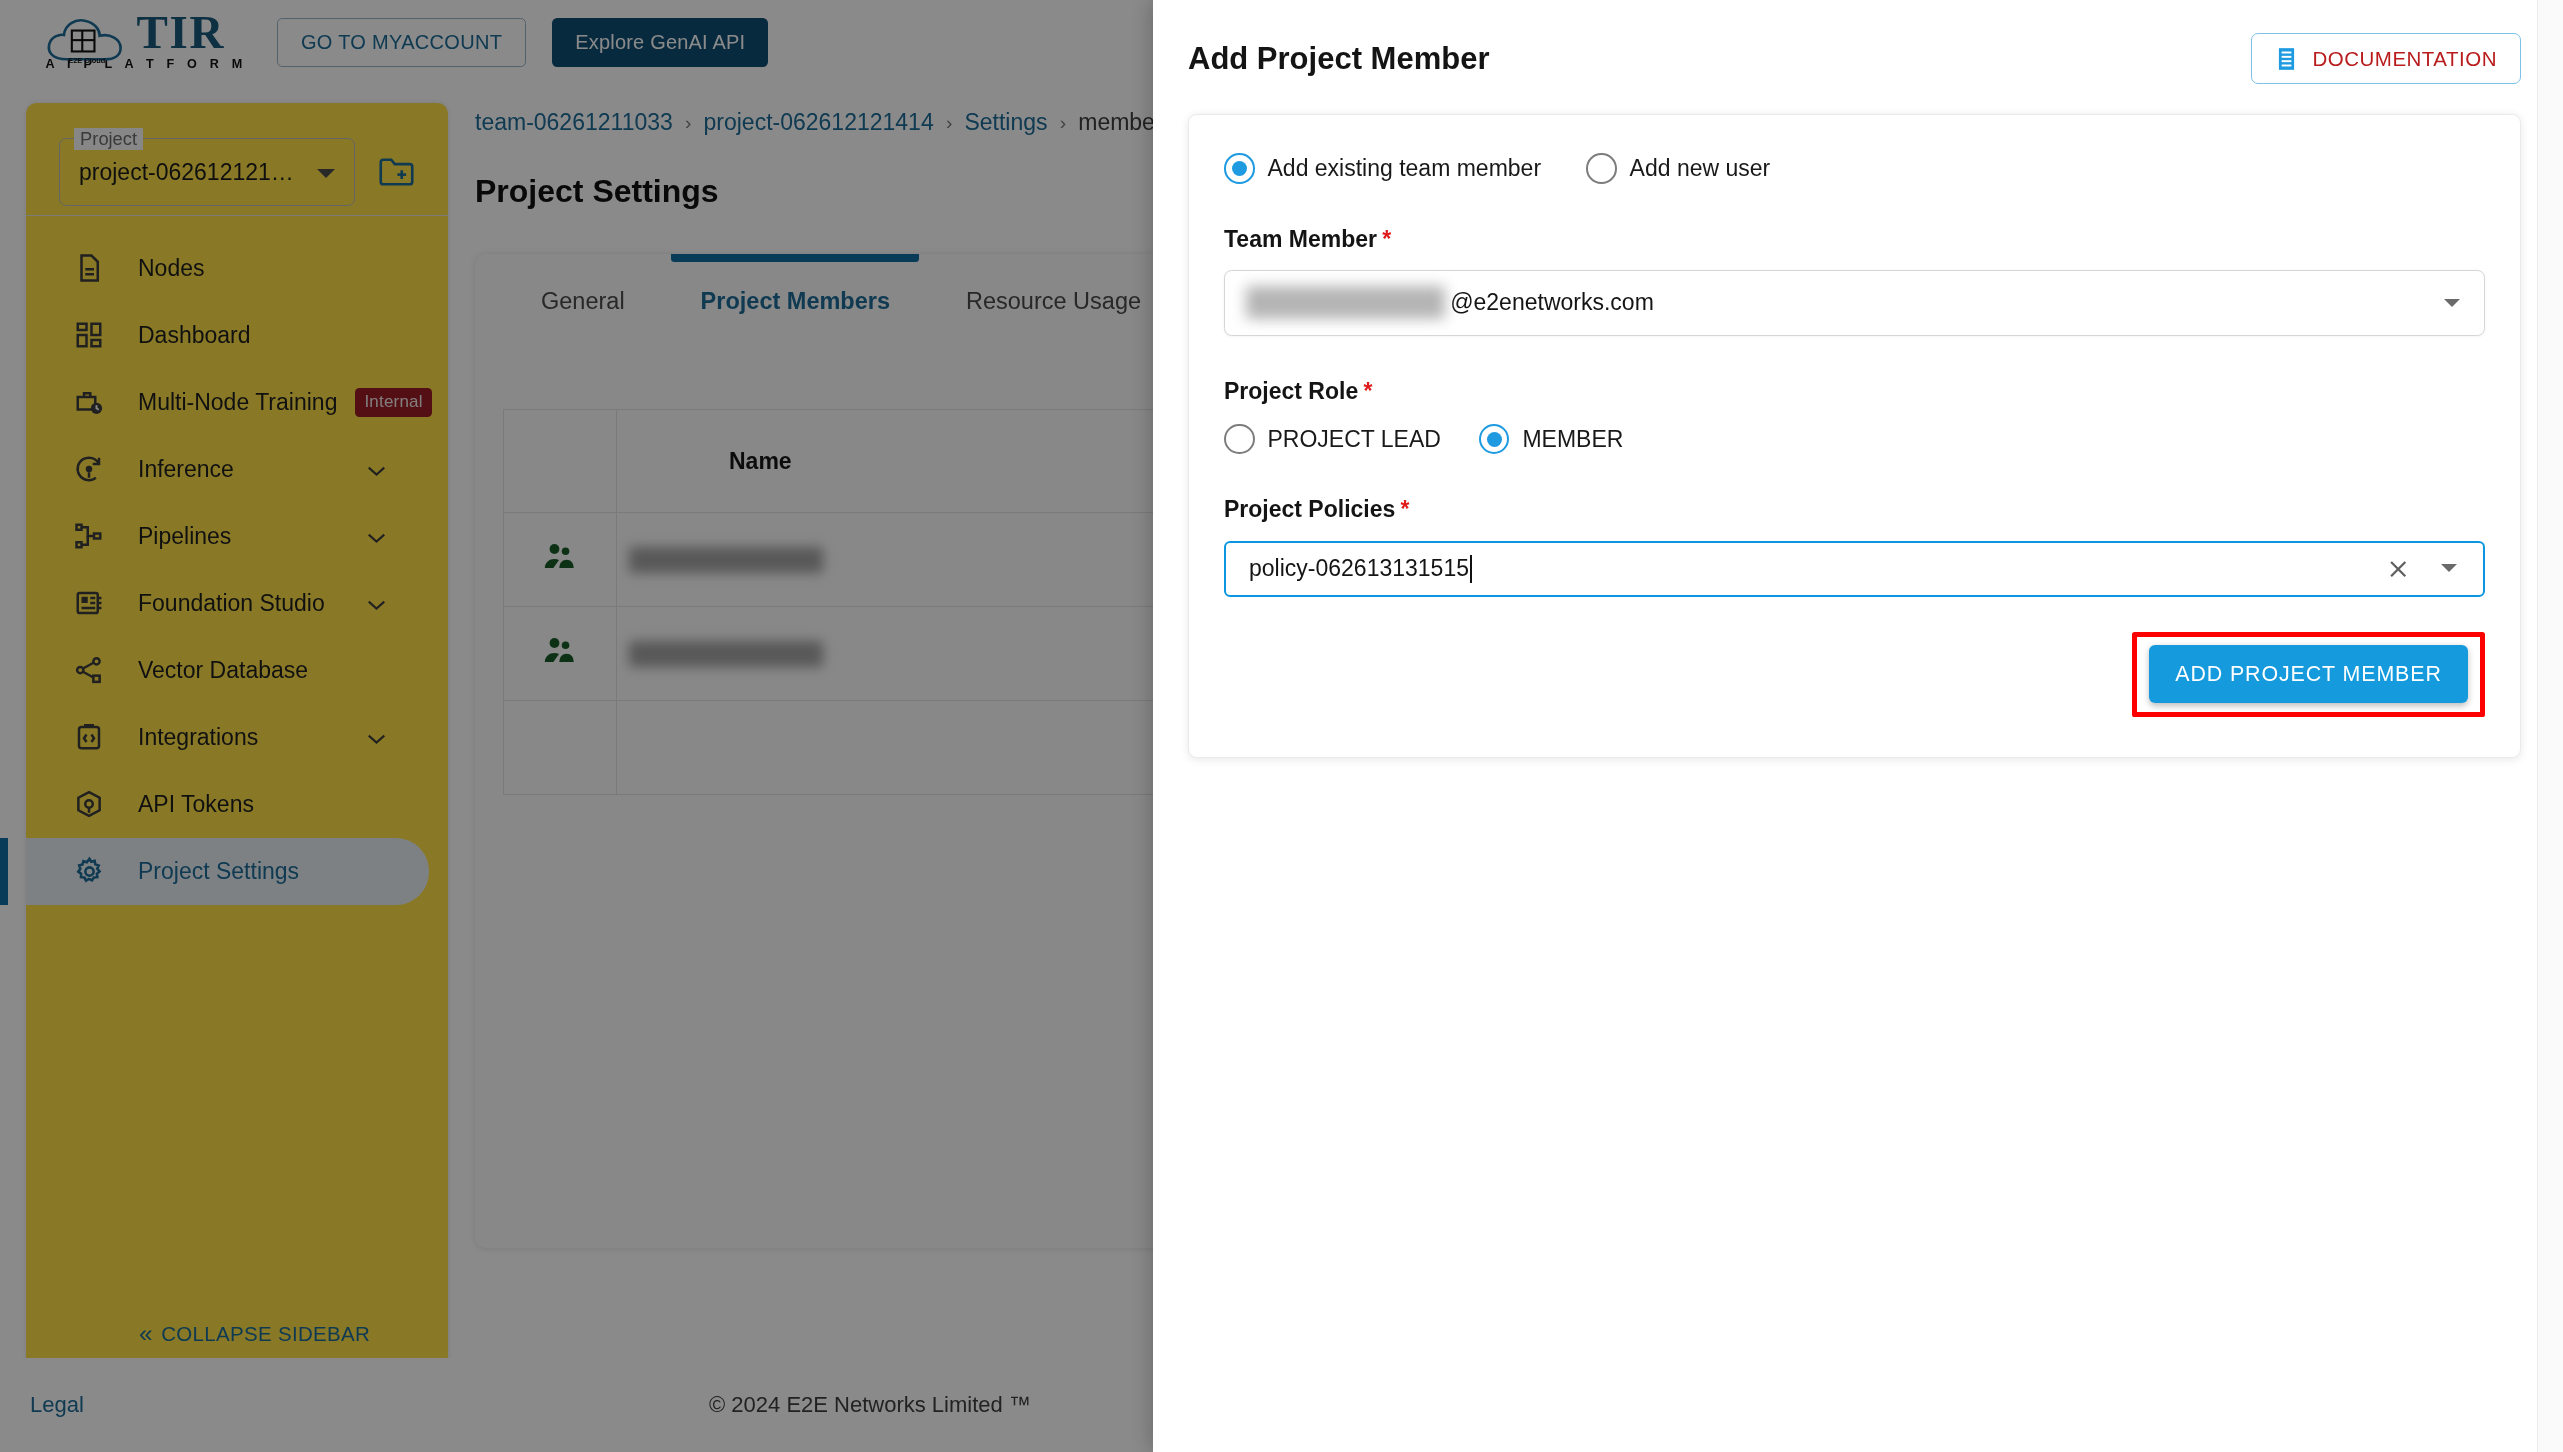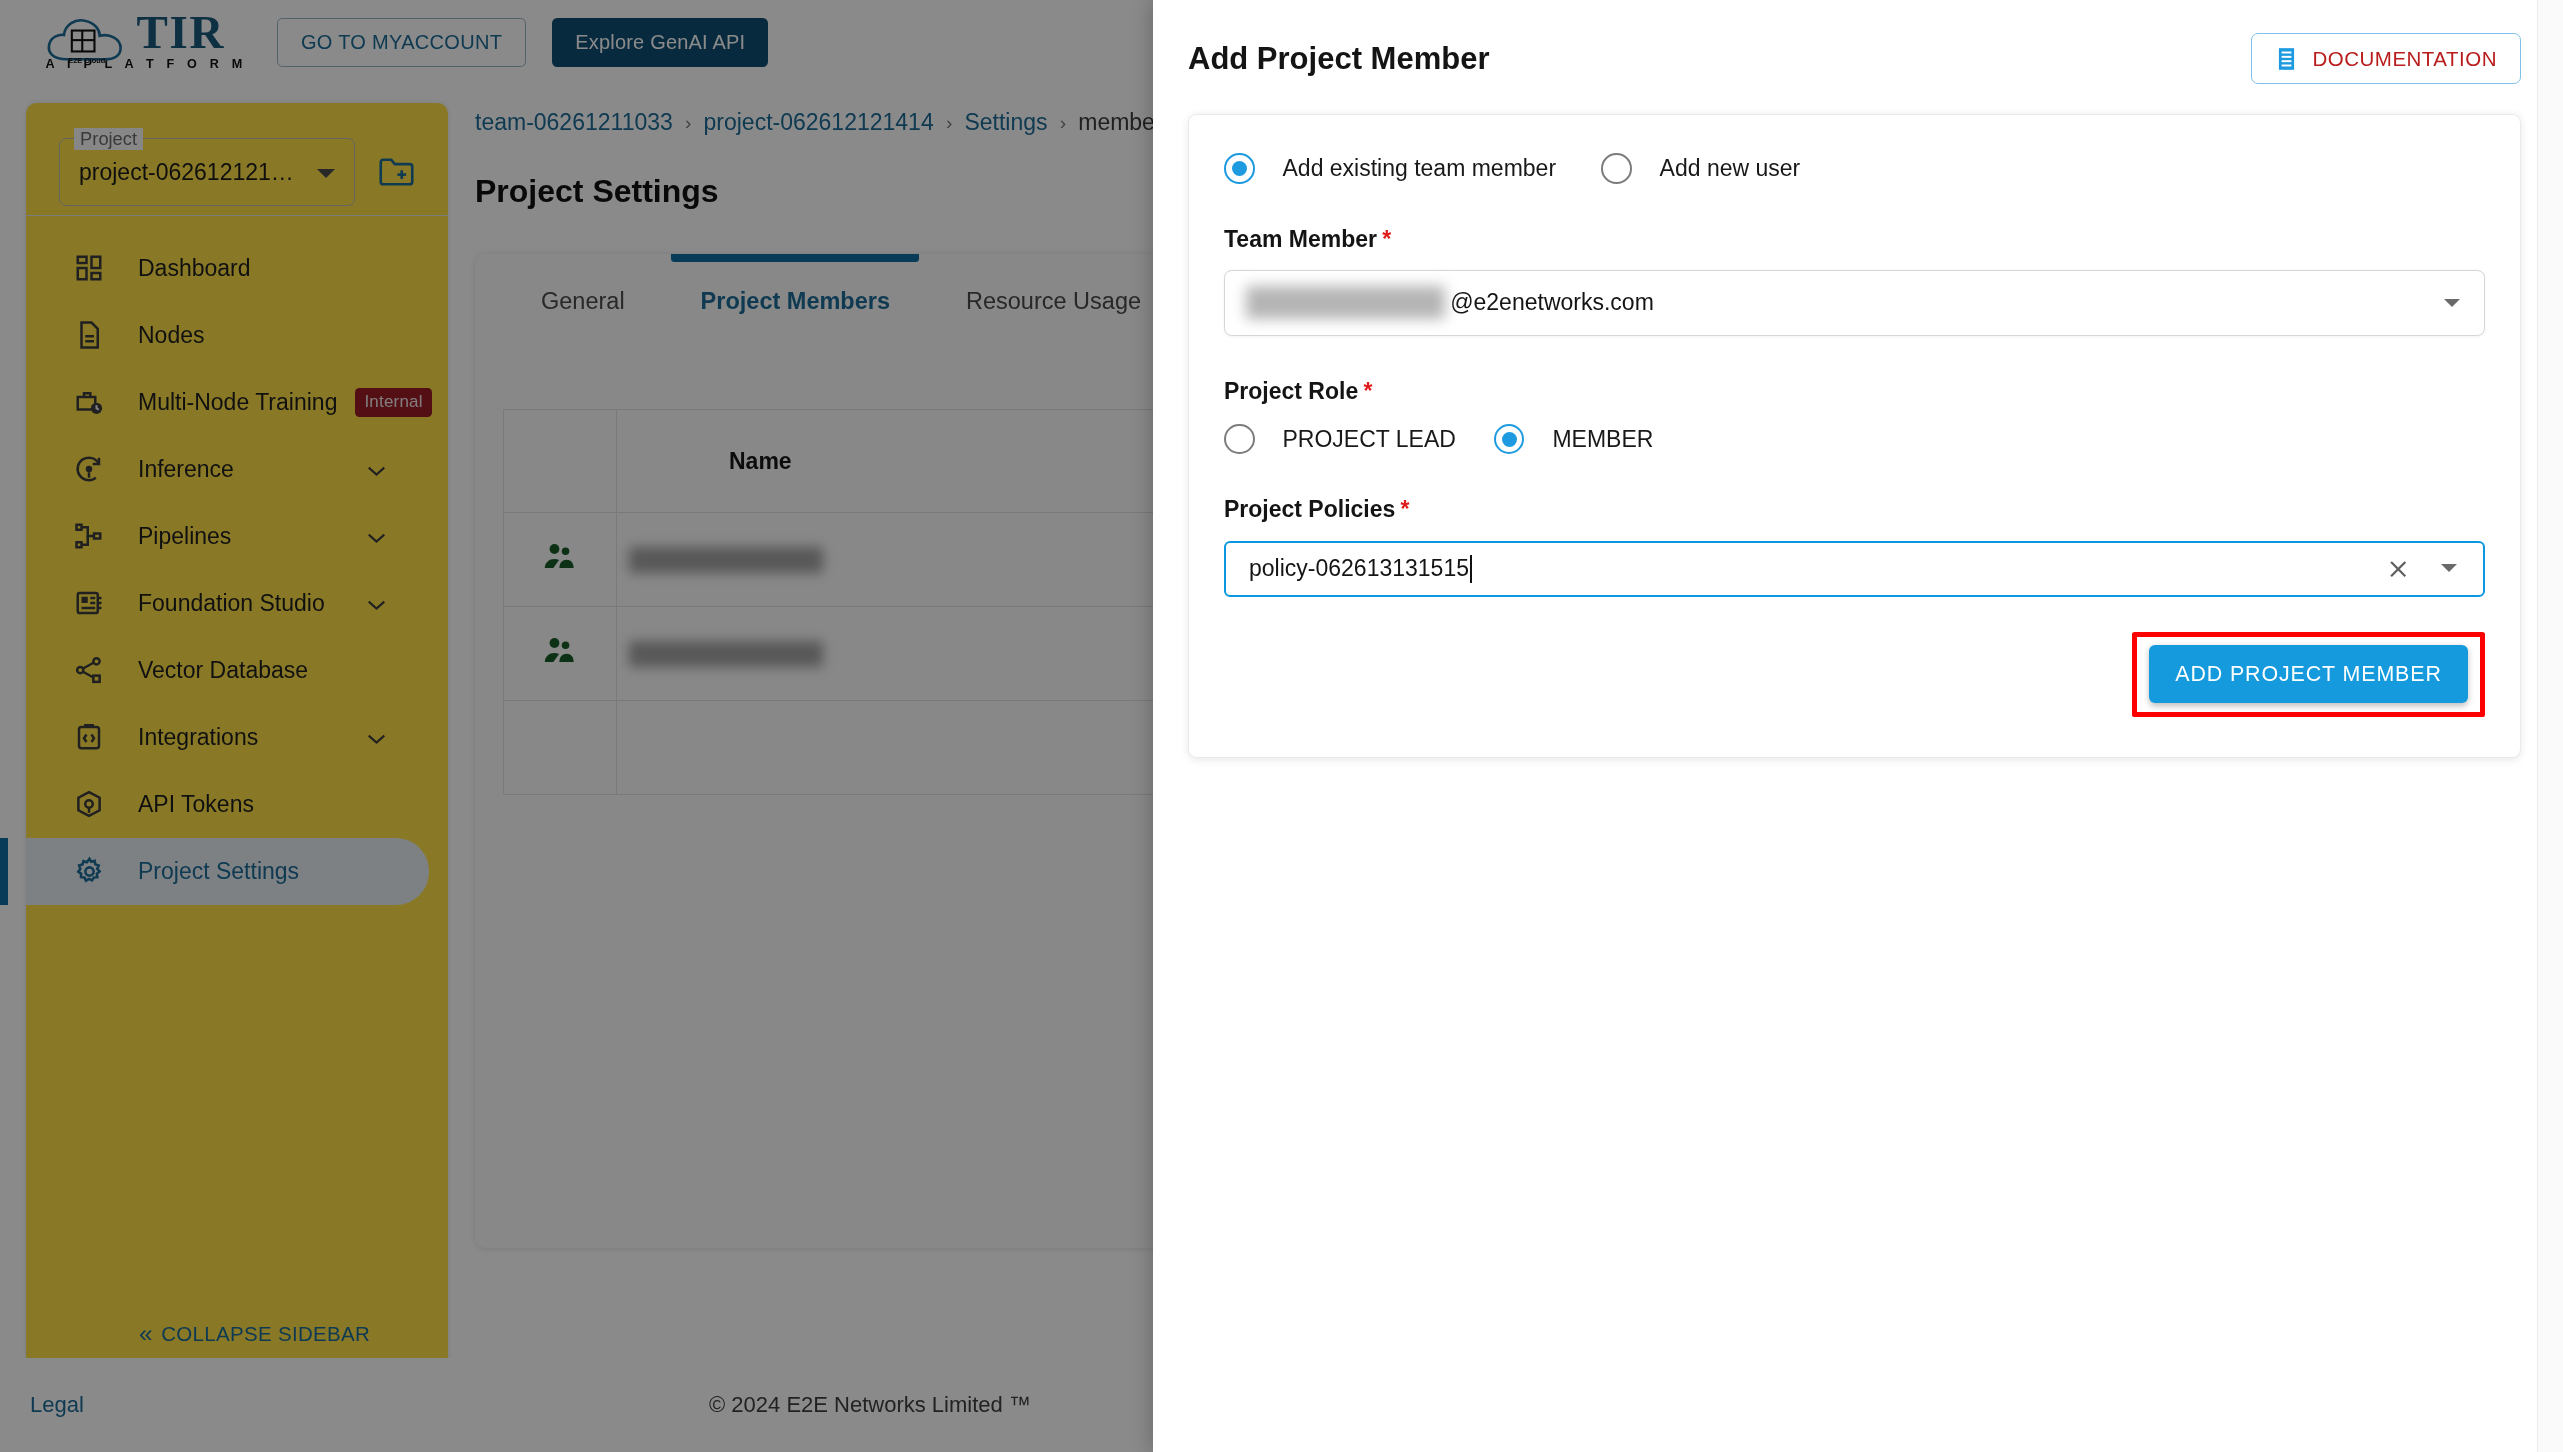--- a/index.html
+++ b/index.html
@@ -192,21 +192,21 @@
   .doc-btn .ico { color: #1e9be0; display: flex; }
 
   .form-card {
     margin: 23px 42px 0 35px; background: #ffffff;
     border: 0.9px solid #eaeaea; border-radius: 8.7px;
     box-shadow: 0 1.7px 8.7px rgba(0,0,0,.09);
     padding: 38px 35px 40px 35px;
   }
   .radio-row { display: flex; align-items: center; gap: 45px; }
   .radio {
-    display: flex; align-items: center; gap: 28px; cursor: pointer;
+    display: flex; align-items: center; gap: 13px; cursor: pointer;
   }
   .rbox {
     width: 30.5px; height: 30.5px; border-radius: 50%;
     border: 2.6px solid #7d7d7d; position: relative; flex: 0 0 30.5px;
   }
   .rbox.on { border-color: #1e9be0; }
   .rbox.on::after {
     content: ""; position: absolute; left: 50%; top: 50%;
     width: 15px; height: 15px; margin: -7.4px 0 0 -7.4px;
     border-radius: 50%; background: #1e9be0;
@@ -321,38 +321,38 @@
           </svg>
         </div>
       </div>
       <div class="nav-divider"></div>
 
       <div class="nav-list">
 
         <div class="nav-item">
           <span class="ico">
             <svg width="30" height="30" viewBox="0 0 24 24" fill="none" stroke="currentColor" stroke-width="2">
+              <path d="M6 2 h8 l5 5 v15 H6 Z"></path>
+                <line x1="9" y1="13" x2="16" y2="13"></line>
+                <line x1="9" y1="17" x2="16" y2="17"></line>
+            </svg>
+          </span>
+          <span class="lbl">Nodes</span>
+        </div>
+
+        <div class="nav-item">
+          <span class="ico">
+            <svg width="30" height="30" viewBox="0 0 24 24" fill="none" stroke="currentColor" stroke-width="2">
               <rect x="3" y="3" width="7" height="5"></rect>
                 <rect x="3" y="12" width="7" height="9"></rect>
               <rect x="14" y="3" width="7" height="9"></rect>
                 <rect x="14" y="16" width="7" height="5"></rect>
             </svg>
           </span>
           <span class="lbl">Dashboard</span>
-        </div>
-
-        <div class="nav-item">
-          <span class="ico">
-            <svg width="30" height="30" viewBox="0 0 24 24" fill="none" stroke="currentColor" stroke-width="2">
-              <path d="M6 2 h8 l5 5 v15 H6 Z"></path>
-                <line x1="9" y1="13" x2="16" y2="13"></line>
-                <line x1="9" y1="17" x2="16" y2="17"></line>
-            </svg>
-          </span>
-          <span class="lbl">Nodes</span>
         </div>
 
 
         <div class="nav-item">
           <span class="ico">
             <svg width="30" height="30" viewBox="0 0 24 24" fill="none" stroke="currentColor" stroke-width="2">
               <path d="M3 8 h14 v10 H3 Z"></path>
                 <path d="M8 8 V5 h5 v3"></path>
               <circle cx="18" cy="17" r="4.5" fill="currentColor" stroke="none"></circle>
               <path d="M18 14.5 v2.5 l1.8 1.2" stroke="#fafafa" stroke-width="1.6"></path>

